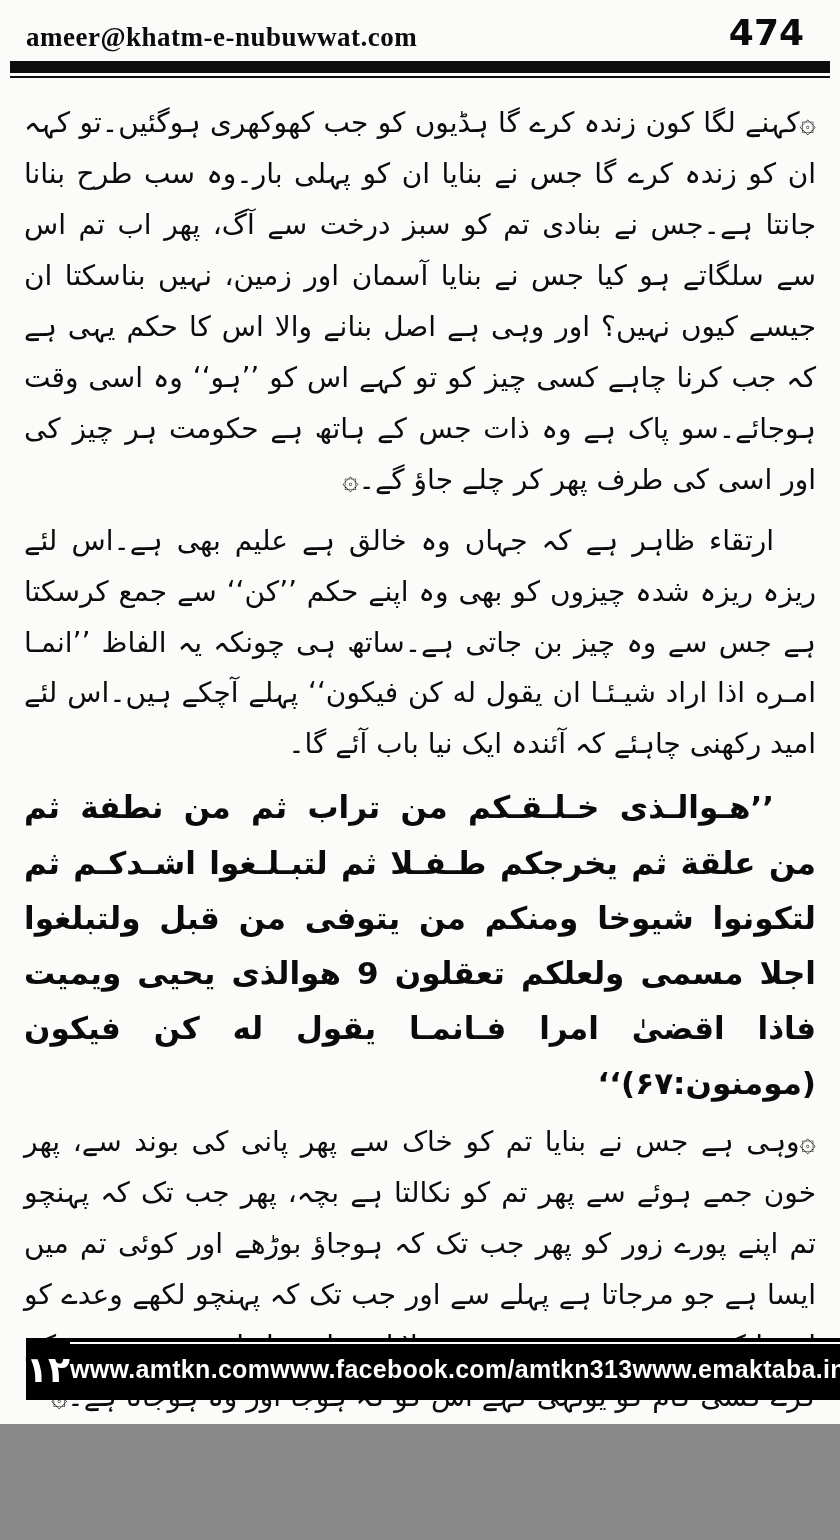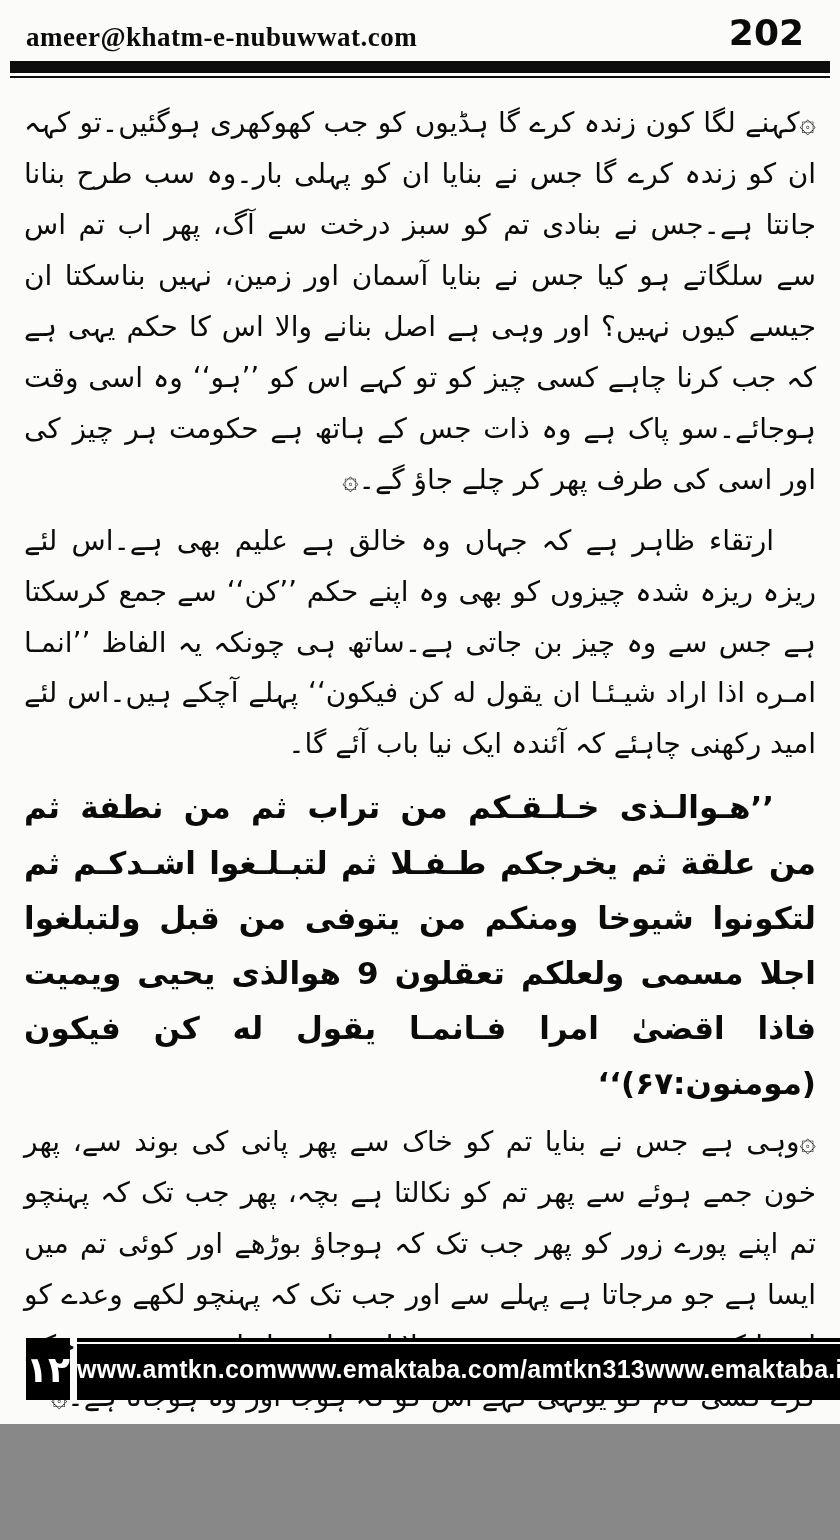--- a/index.html
+++ b/index.html
@@ -66,21 +66,20 @@
     text-align:justify;
     margin-bottom:10px;
   }
   p.indent { text-indent:42px; }
   
   .footer {
     position:absolute;
     left:26px; right:26px; bottom:24px;
     display:flex;
     align-items:stretch;
-    gap:7px;
     direction:ltr;
     height:62px;
   }
   .footer-page {
     width:68px;
     background:#000;
     color:#fff;
     display:flex;
     align-items:center;
     justify-content:center;
@@ -101,37 +100,37 @@
     font-family:"Liberation Sans", sans-serif;
   }
 </style>
 </head>
 <body>
 
 <div class="page">
 
   <div class="header">
     <span class="email">ameer@khatm-e-nubuwwat.com</span>
-    <span class="pagenum">202</span>
+    <span class="pagenum">474</span>
   </div>
   <div class="rule-thick"></div>
   <div class="rule-thin"></div>
 
   <div class="bodytext">
     <p class="urdu">۞کہنے لگا کون زندہ کرے گا ہڈیوں کو جب کھوکھری ہوگئیں۔تو کہہ ان کو زندہ کرے گا جس نے بنایا ان کو پہلی بار۔وہ سب طرح بنانا جانتا ہے۔جس نے بنادی تم کو سبز درخت سے آگ، پھر اب تم اس سے سلگاتے ہو کیا جس نے بنایا آسمان اور زمین، نہیں بناسکتا ان جیسے کیوں نہیں؟ اور وہی ہے اصل بنانے والا اس کا حکم یہی ہے کہ جب کرنا چاہے کسی چیز کو تو کہے اس کو ’’ہو‘‘ وہ اسی وقت ہوجائے۔سو پاک ہے وہ ذات جس کے ہاتھ ہے حکومت ہر چیز کی اور اسی کی طرف پھر کر چلے جاؤ گے۔۞</p>
     <p class="urdu indent">ارتقاء ظاہر ہے کہ جہاں وہ خالق ہے علیم بھی ہے۔اس لئے ریزہ ریزہ شدہ چیزوں کو بھی وہ اپنے حکم ’’کن‘‘ سے جمع کرسکتا ہے جس سے وہ چیز بن جاتی ہے۔ساتھ ہی چونکہ یہ الفاظ ’’انمـا امـره اذا اراد شیـئـا ان یقول له کن فیکون‘‘ پہلے آچکے ہیں۔اس لئے امید رکھنی چاہئے کہ آئندہ ایک نیا باب آئے گا۔</p>
     <p class="arabic indent">’’هـوالـذی خـلـقـکم من تراب ثم من نطفة ثم من علقة ثم یخرجکم طـفـلا ثم لتبـلـغوا اشـدکـم ثم لتکونوا شیوخا ومنکم من یتوفی من قبل ولتبلغوا اجلا مسمی ولعلکم تعقلون 9 هوالذی یحیی ویمیت فاذا اقضیٰ امرا فـانمـا یقول له کن فیکون (مومنون:۶۷)‘‘</p>
     <p class="urdu">۞وہی ہے جس نے بنایا تم کو خاک سے پھر پانی کی بوند سے، پھر خون جمے ہوئے سے پھر تم کو نکالتا ہے بچہ، پھر جب تک کہ پہنچو تم اپنے پورے زور کو پھر جب تک کہ ہوجاؤ بوڑھے اور کوئی تم میں ایسا ہے جو مرجاتا ہے پہلے سے اور جب تک کہ پہنچو لکھے وعدے کو اور تا کہ تم سوچو، وہی ہے جو جلاتا ہے اور مارتا ہے، پھر جب حکم کرے کسی کام کو یونہی کہے اس کو کہ ہوجا اور وہ ہوجاتا ہے۔۞</p>
 
   </div>
 
   <div class="footer">
     <div class="footer-page">
       <span>۱۲</span>
     </div>
     <div class="footer-bar">
       <span>www.amtkn.com</span>
-      <span>www.emaktaba.com/amtkn313</span>
+      <span>www.facebook.com/amtkn313</span>
       <span>www.emaktaba.info</span>
     </div>
   </div>
 
 </div>
 
 </body></html>

